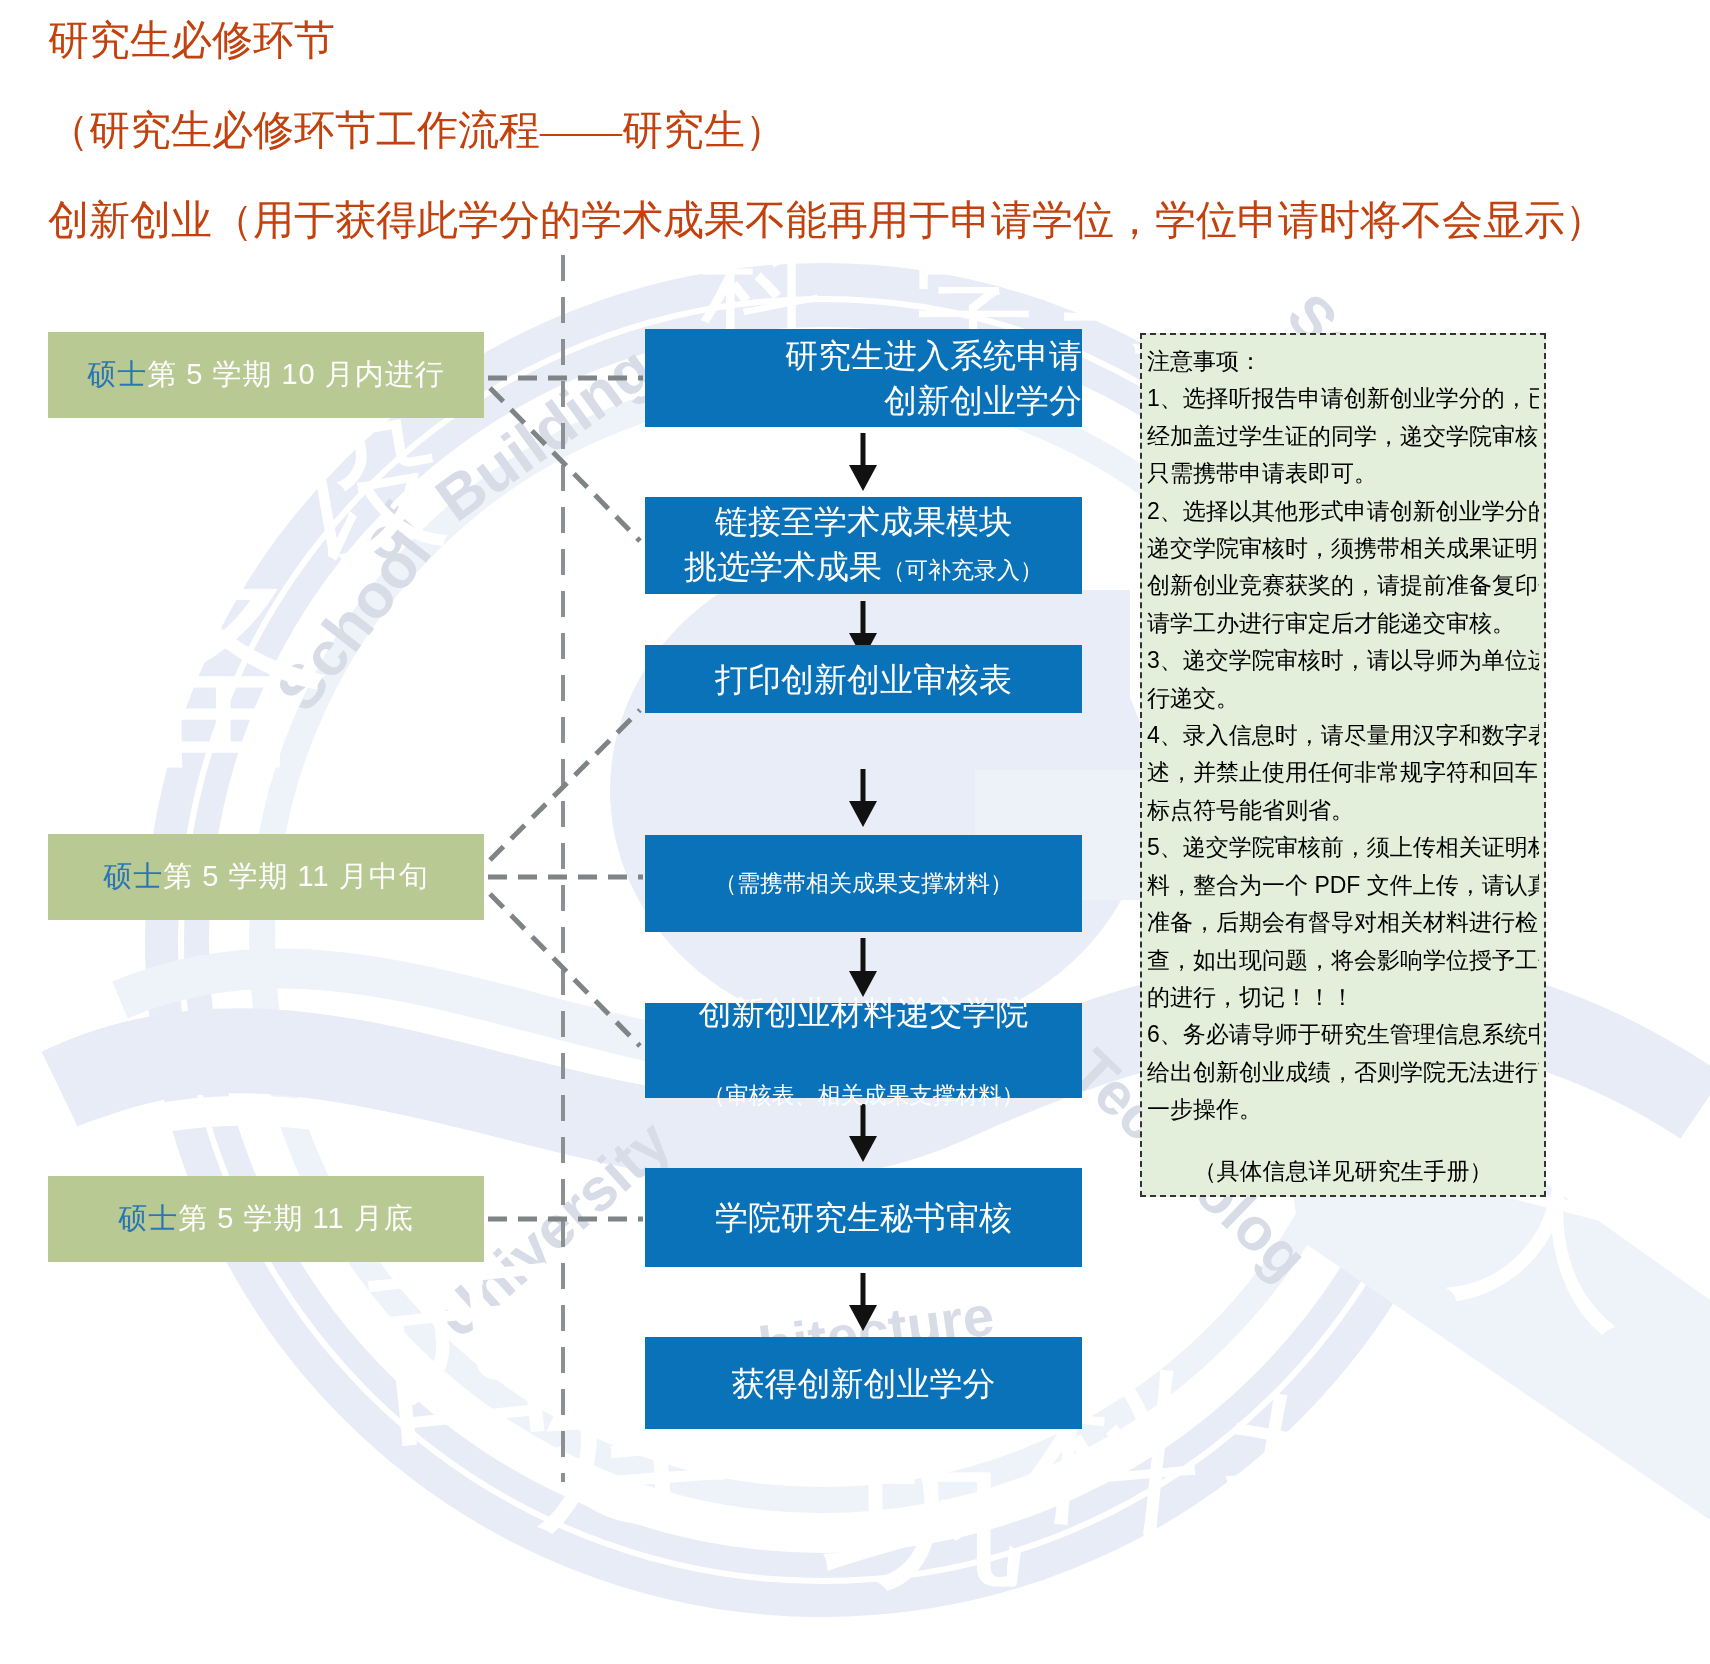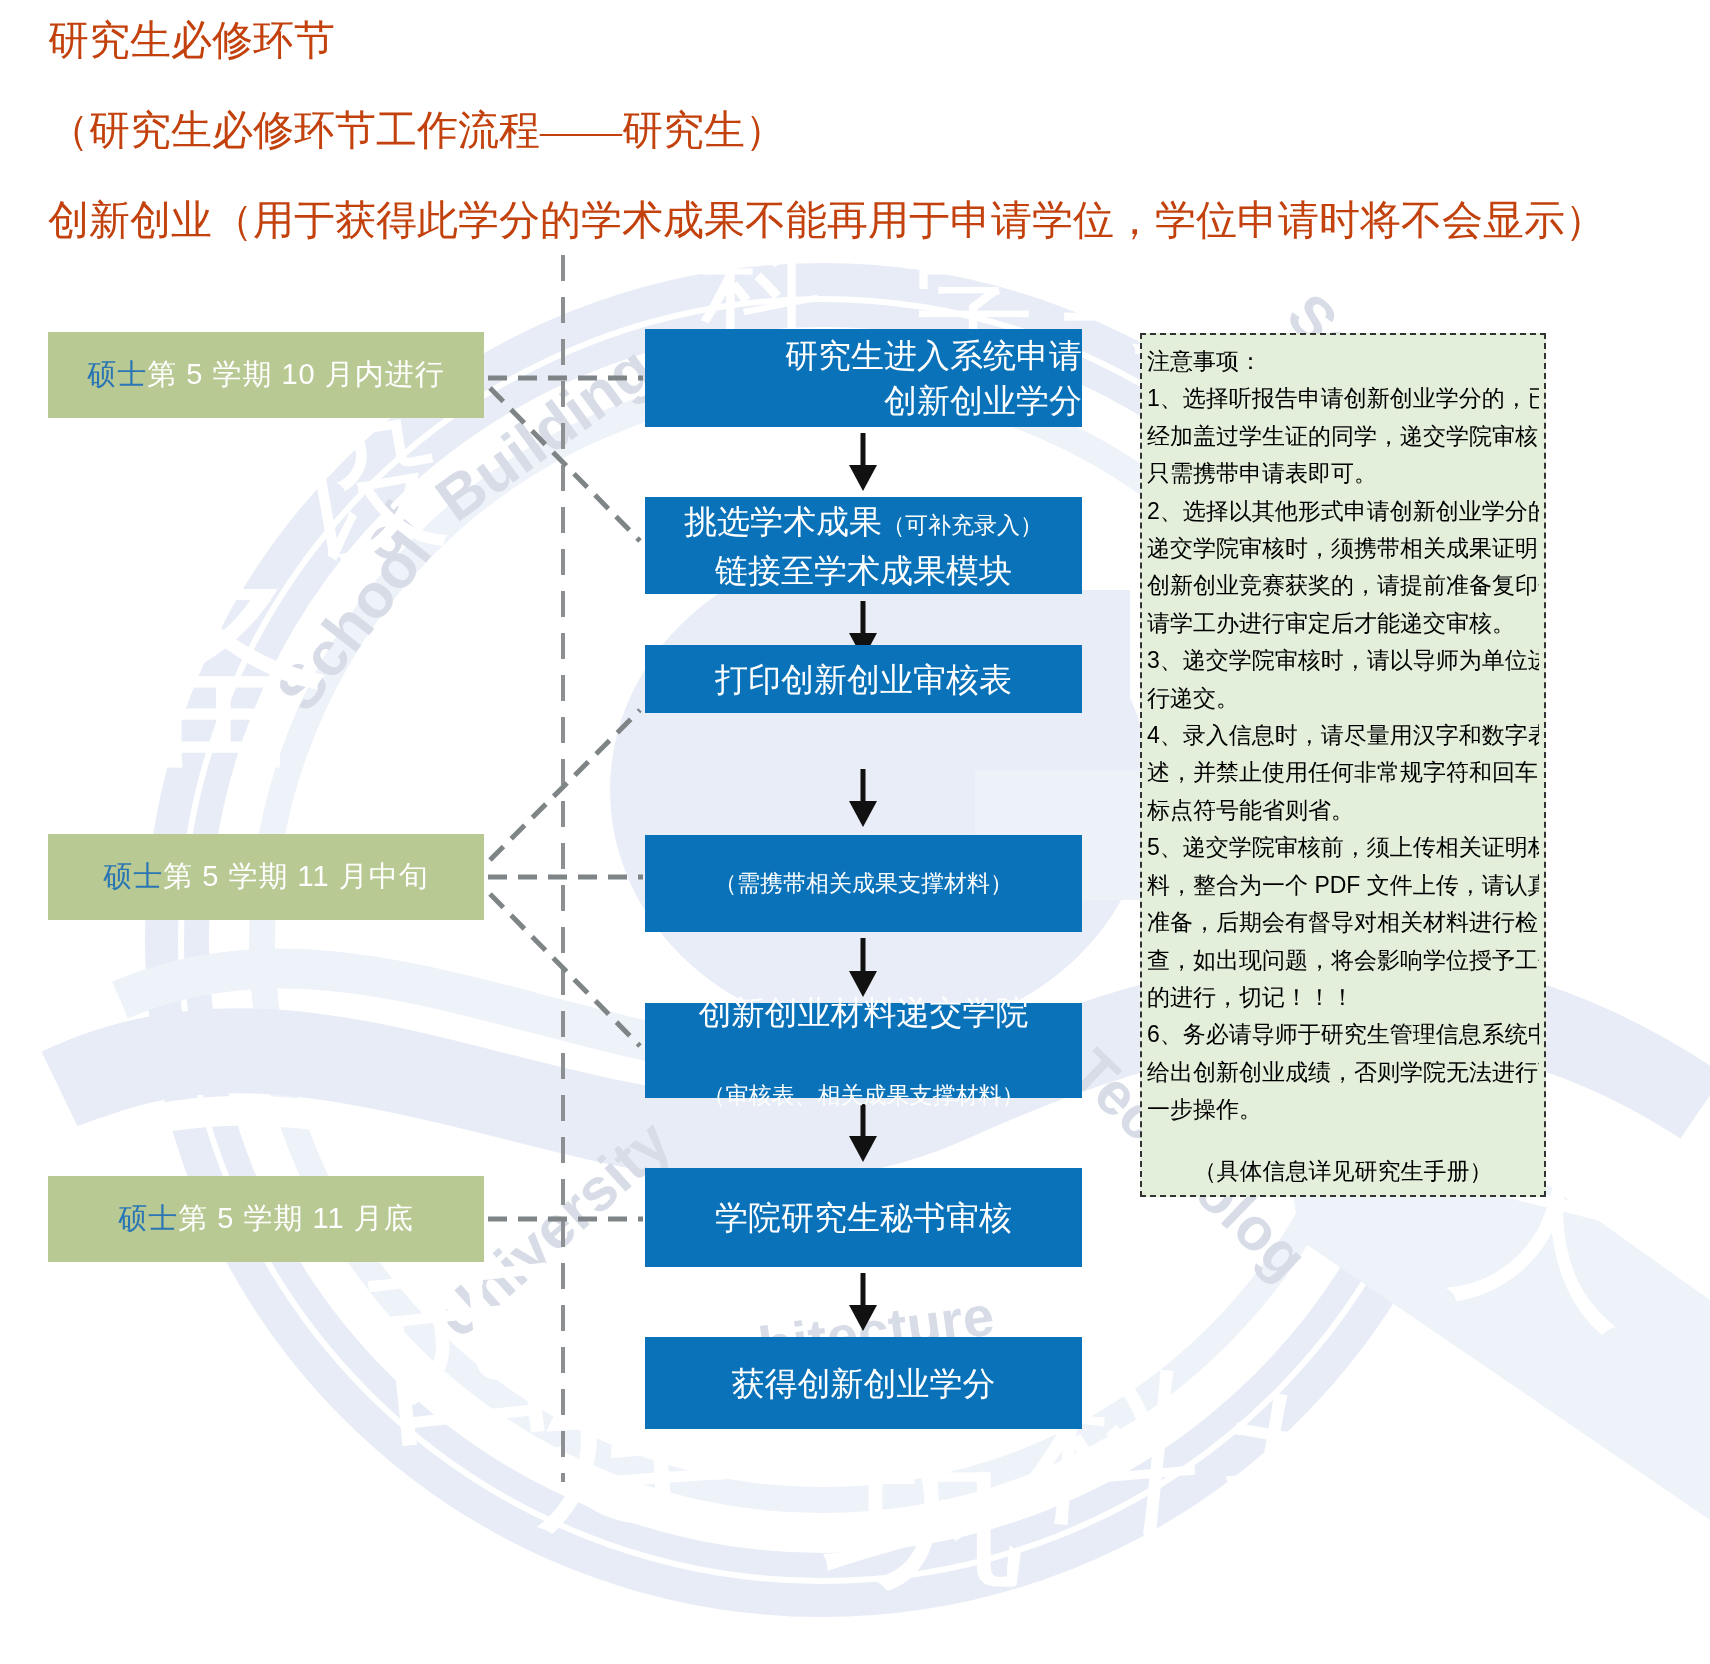--- a/index.html
+++ b/index.html
@@ -171,22 +171,22 @@
   <div class="time tC">
     <span class="prefix">硕士</span>
       <span class="rest">第 5 学期 11 月底</span>
   </div>
 
   <div class="step s1">
     <div class="big">研究生进入系统申请</div>
     <div class="big">创新创业学分</div>
   </div>
   <div class="step s2">
+    <div class="big">链接至学术成果模块</div>
     <div class="big"><span>挑选学术成果</span><span class="inline-note">（可补充录入）</span></div>
-    <div class="big">链接至学术成果模块</div>
   </div>
   <div class="step s3">
     <div class="big">打印创新创业审核表</div>
   </div>
   <div class="step s4">
     <div class="small">（需携带相关成果支撑材料）</div>
   </div>
   <div class="step s5">
     <div class="big">创新创业材料递交学院</div>
     <div class="small">（审核表、相关成果支撑材料）</div>

